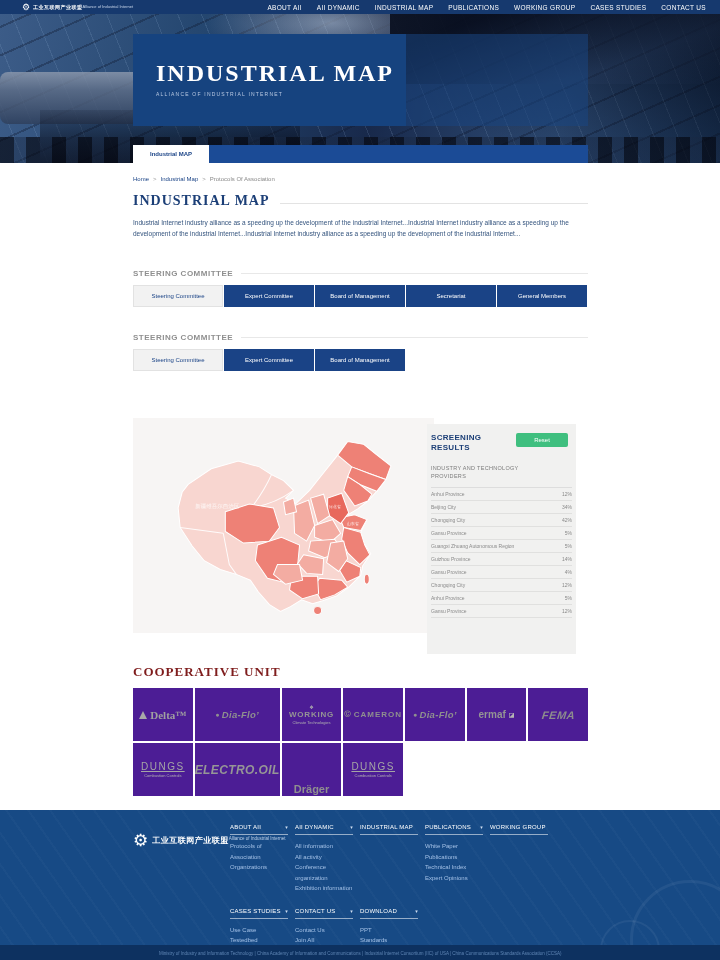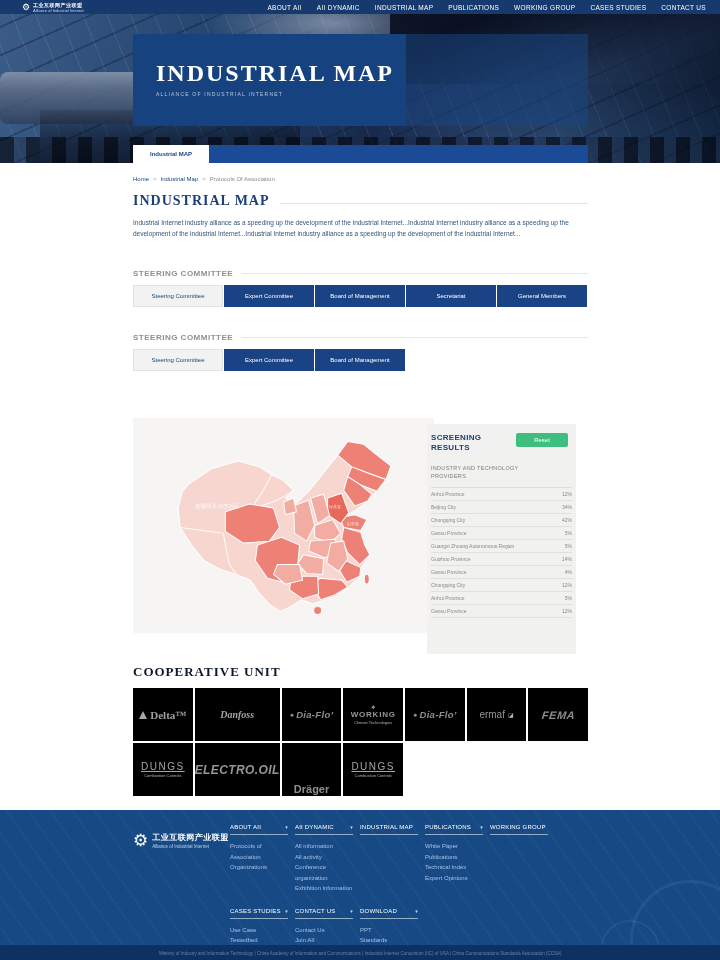--- a/index.html
+++ b/index.html
@@ -3,21 +3,21 @@
 <meta charset="utf-8">
 <style>
   * { margin:0; padding:0; box-sizing:border-box; }
   body { font-family:"Liberation Sans", sans-serif; background:#fff; }
   .page { position:relative; width:720px; height:960px; overflow:hidden; background:#fff; }
 
   
   .topnav { position:relative; z-index:5; height:14px; background:#16396e; display:flex; align-items:center; justify-content:space-between; padding:0 14px 0 22px; }
   .brand { display:flex; align-items:center; gap:3px; color:#fff; }
   .brand .gear { font-size:9px; line-height:9px; color:#fff; }
-  .brand-txt { display:flex; flex-direction:column; }
+  .brand-txt { display:flex; flex-direction:row; }
   .brand-zh { font-size:5px; font-weight:bold; letter-spacing:.5px; }
   .brand-en { font-size:4px; color:#c8d6ea; }
   .nav-links { display:flex; gap:15px; }
   .nav-link { color:#fff; font-size:6.5px; letter-spacing:.3px; text-decoration:none; cursor:pointer; }
 
   
   .hero { position:relative; height:149px; overflow:hidden; background:linear-gradient(100deg,#3c5c88 0%,#24466f 28%,#18294b 52%,#2e4c76 78%,#1d3a60 100%); }
   .ph { position:absolute; }
   .ph1 { left:0; top:0; right:0; bottom:0;
     background:
@@ -69,36 +69,36 @@
   .map-canvas svg { display:block; width:301px; height:215px; }
   .screening { position:absolute; right:12px; top:0; width:149px; height:230px; background:#f1f1f0; padding:9px 4px;margin-top:38px; }
   .scr-title { font-size:8px; font-weight:bold; color:#1c3f77; letter-spacing:.3px; width:62px; line-height:9.5px; }
   .reset-btn { position:absolute; right:8px; top:9px; width:52px; height:14px; background:#3fbf7f; color:#fff; font-size:6px; border:none; border-radius:2px; cursor:pointer; display:flex; align-items:center; justify-content:center; }
   .scr-sub { margin-top:12px; font-size:5.5px; color:#7c7c7c; letter-spacing:.3px; line-height:8px; width:90px; }
   .scr-list { margin-top:7px; list-style:none; border-top:1px solid #ddd; }
   .scr-row { display:flex; justify-content:space-between; align-items:center; height:13px; border-bottom:1px solid #e0e0df; font-size:5px; color:#8a8a8a; }
   .scr-row .pct { color:#8a8a8a; }
 
   
-  .coop-title { margin-top:31px; font-family:"Liberation Serif", serif; font-weight:bold; font-size:13px; letter-spacing:1px; color:#0f172a; }
+  .coop-title { margin-top:31px; font-family:"Liberation Serif", serif; font-weight:bold; font-size:13px; letter-spacing:1px; color:#7f1d1d; }
   .logo-grid { margin-top:8px; display:grid; grid-template-columns:repeat(7,1fr); gap:2px; }
-  .logo-cell { background:#000000; height:53px; display:flex; flex-direction:column; align-items:center; justify-content:center; color:#9b9b9b; cursor:pointer; }
+  .logo-cell { background:#4c1d95; height:53px; display:flex; flex-direction:column; align-items:center; justify-content:center; color:#9b9b9b; cursor:pointer; }
   .logo-main { display:flex; align-items:center; gap:1px; color:#9b9b9b; }
   .logo-sub { font-size:4px; color:#b3b3b3; margin-top:1px; }
   .lg-delta .logo-main { font-family:"Liberation Serif", serif; font-weight:bold; font-size:11px; color:#a0a0a0; }
   .lg-delta .tri { width:0; height:0; border-left:4px solid transparent; border-right:4px solid transparent; border-bottom:8px solid #a8a8a8; margin-right:2px; }
   .lg-script .logo-main { font-family:"Liberation Serif", serif; font-style:italic; font-weight:bold; font-size:10px; color:#a5a5a5; }
   .lg-bold .logo-main { font-weight:bold; font-size:9.5px; letter-spacing:.3px; color:#8f8f8f;font-style:italic; }
   .lg-bold .pre { font-size:7px; margin-right:1px; }
   .lg-emerson .logo-main { font-weight:bold; font-size:8px; letter-spacing:.8px; color:#959595; }
   .lg-emerson .topg { font-size:5px; color:#b0b0b0; line-height:5px; }
   .lg-burkert .logo-main { font-size:9px; font-weight:bold; letter-spacing:1px; color:#9a9a9a; border-top:1px dashed #bdbdbd; padding-top:1px; }
   .lg-cameron .logo-main { font-weight:bold; font-size:8px; letter-spacing:1px; color:#8f8f8f; }
   .lg-cameron .pre { font-size:6.5px; margin-right:1px; }
-  .lg-ermaf .logo-main { font-weight:normal; font-size:10px; color:#949494;justify-content:space-between; }
+  .lg-ermaf .logo-main { font-weight:bold; font-size:10px; color:#949494;justify-content:space-between; }
   .lg-ermaf .suf { font-size:6px; color:#b5b5b5; margin-left:2px; }
   .lg-fema .logo-main { font-style:italic; font-weight:900; font-size:11px; letter-spacing:.5px; color:#8d8d8d; transform:skewX(-6deg); }
   .lg-dungs .logo-main { font-size:10px; letter-spacing:1.5px; color:#a5a5a5;text-decoration:underline; }
   .lg-electro .logo-main { font-style:italic; font-weight:900; font-size:12px; letter-spacing:.4px; color:#969696; }
   .lg-drager .logo-main { font-weight:800; font-size:11px; color:#8f8f8f;margin-top:39px; }
   .lg-gastech .logo-main { font-weight:bold; font-size:8.5px; color:#979797; }
   .lg-gastech .suf { font-size:7px; color:#bcbcbc; font-style:italic; }
 
   
   .footer { position:absolute; left:0; right:0; bottom:0; height:150px; background:#174a85; overflow:hidden; }
@@ -295,37 +295,38 @@
     </div>
 
     <div class="coop-title">COOPERATIVE UNIT</div>
     <div class="logo-grid">
         <div class="logo-cell lg-delta">
           <div class="logo-main">
             <span class="tri"></span>
             <span>Delta™</span>
           </div>
         </div>
-        <div class="logo-cell lg-script">
-          <div class="logo-main">
-            <span>Danfoss</span>
-          </div>
-        </div>
         <div class="logo-cell lg-bold">
           <div class="logo-main">
             <span class="pre">●</span>
             <span>Dia-Flo’</span>
           </div>
         </div>
         <div class="logo-cell lg-emerson">
           <div class="topg">❖</div>
           <div class="logo-main">
             <span>WORKING</span>
           </div>
           <div class="logo-sub">Climate Technologies</div>
+        </div>
+        <div class="logo-cell lg-cameron">
+          <div class="logo-main">
+            <span class="pre">Ⓒ</span>
+            <span>CAMERON</span>
+          </div>
         </div>
         <div class="logo-cell lg-bold">
           <div class="logo-main">
             <span class="pre">●</span>
             <span>Dia-Flo’</span>
           </div>
         </div>
         <div class="logo-cell lg-ermaf">
           <div class="logo-main">
             <span>ermaf</span>

